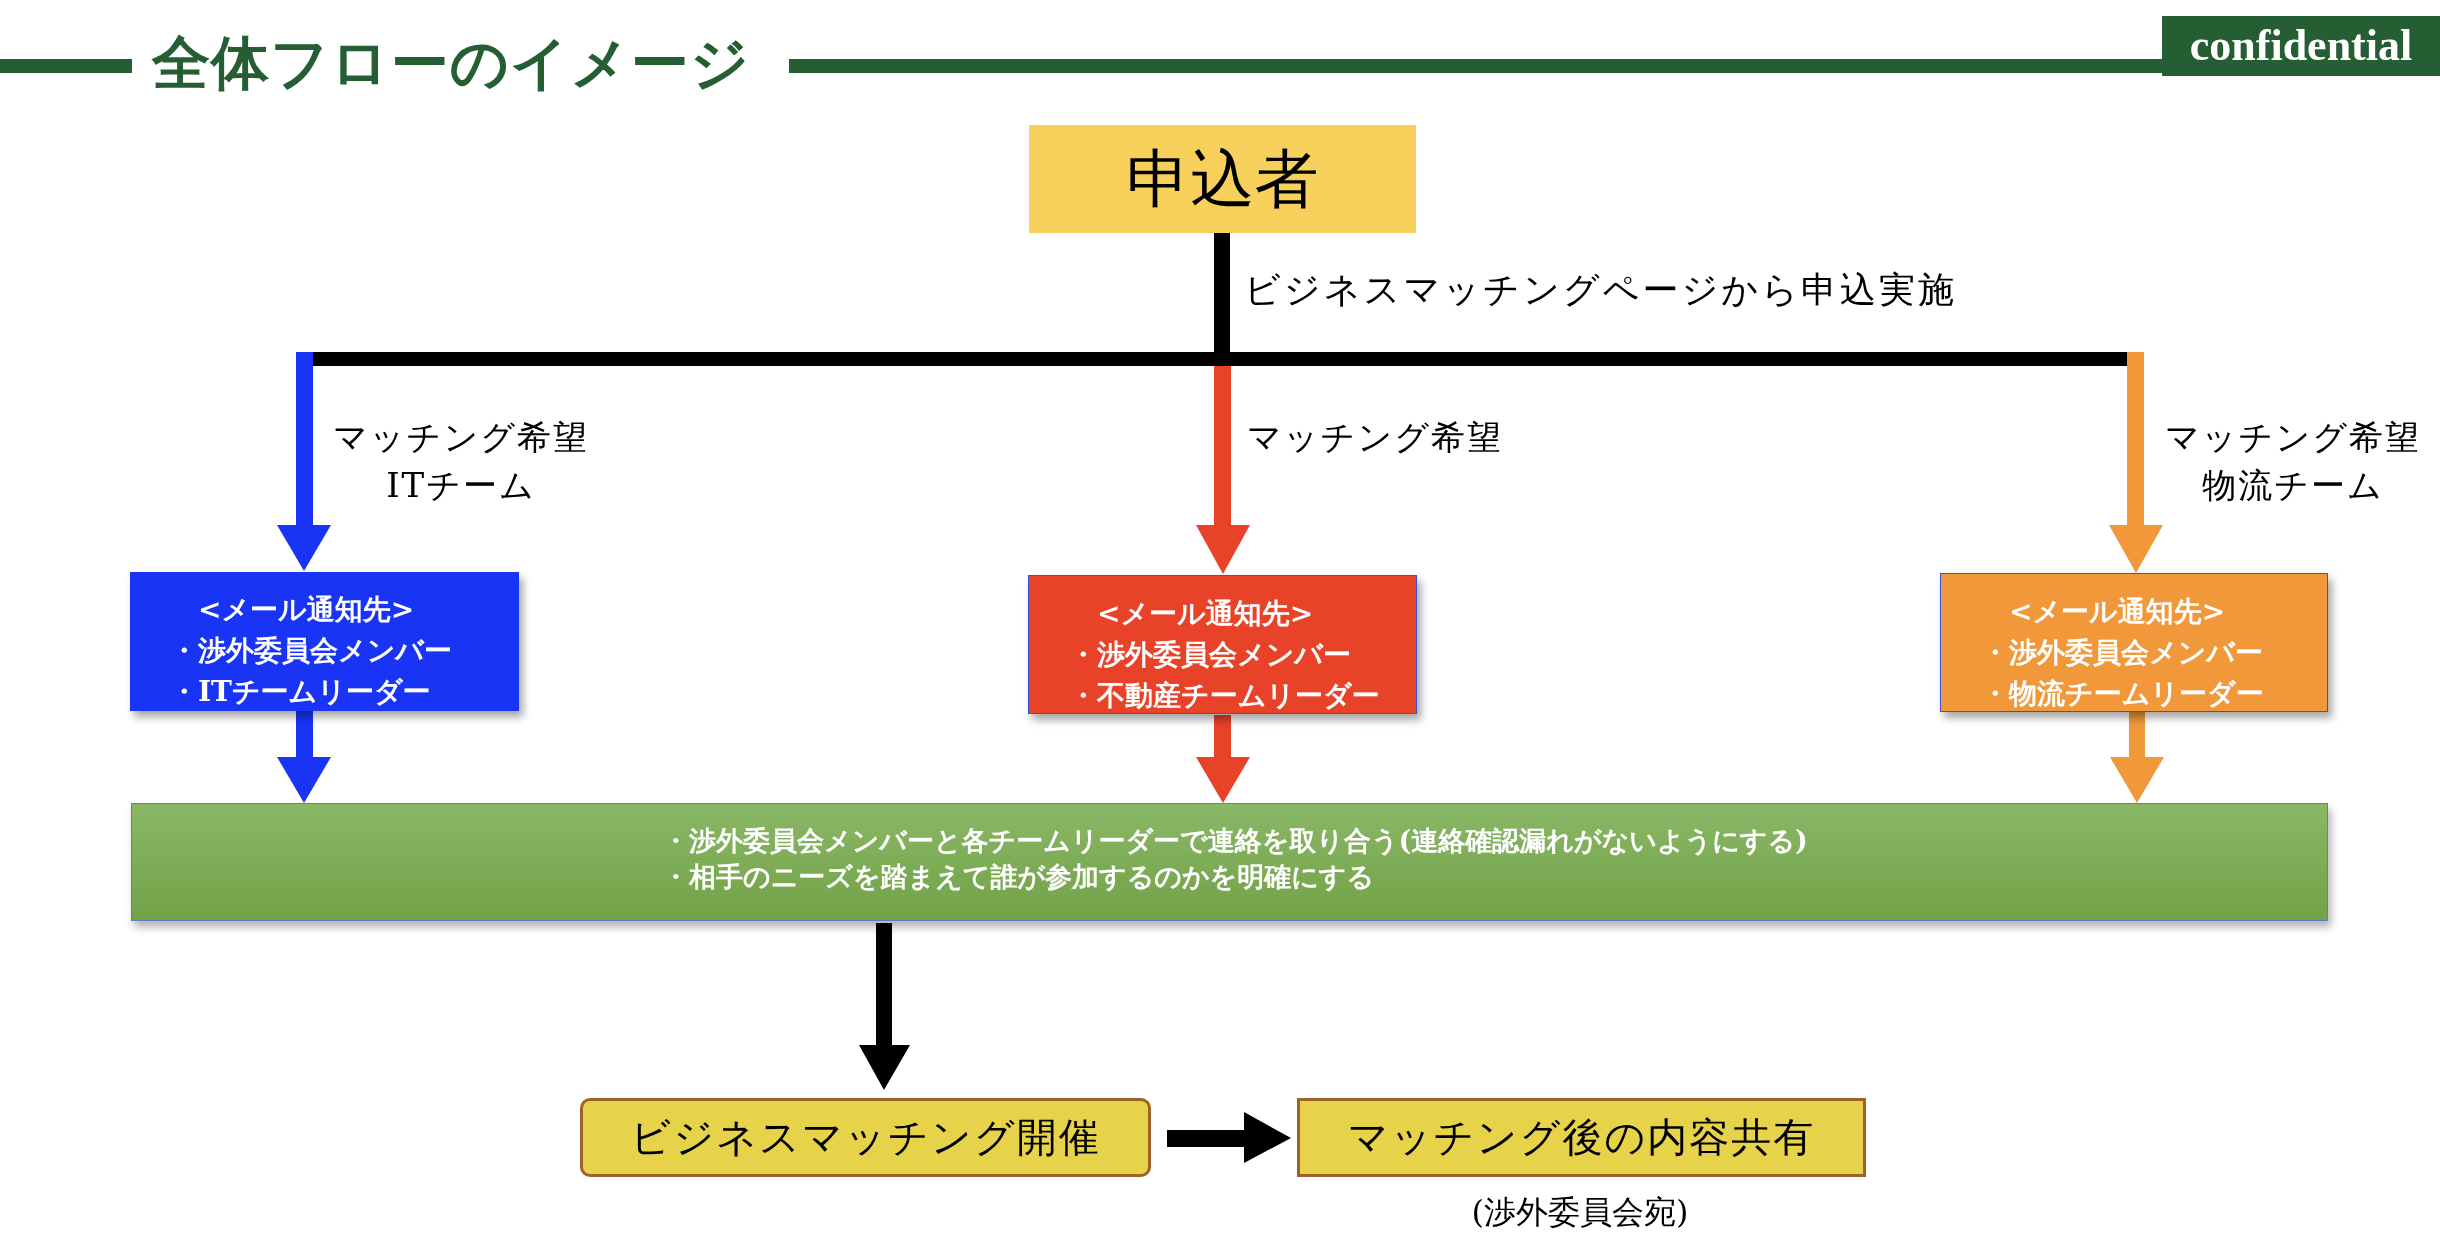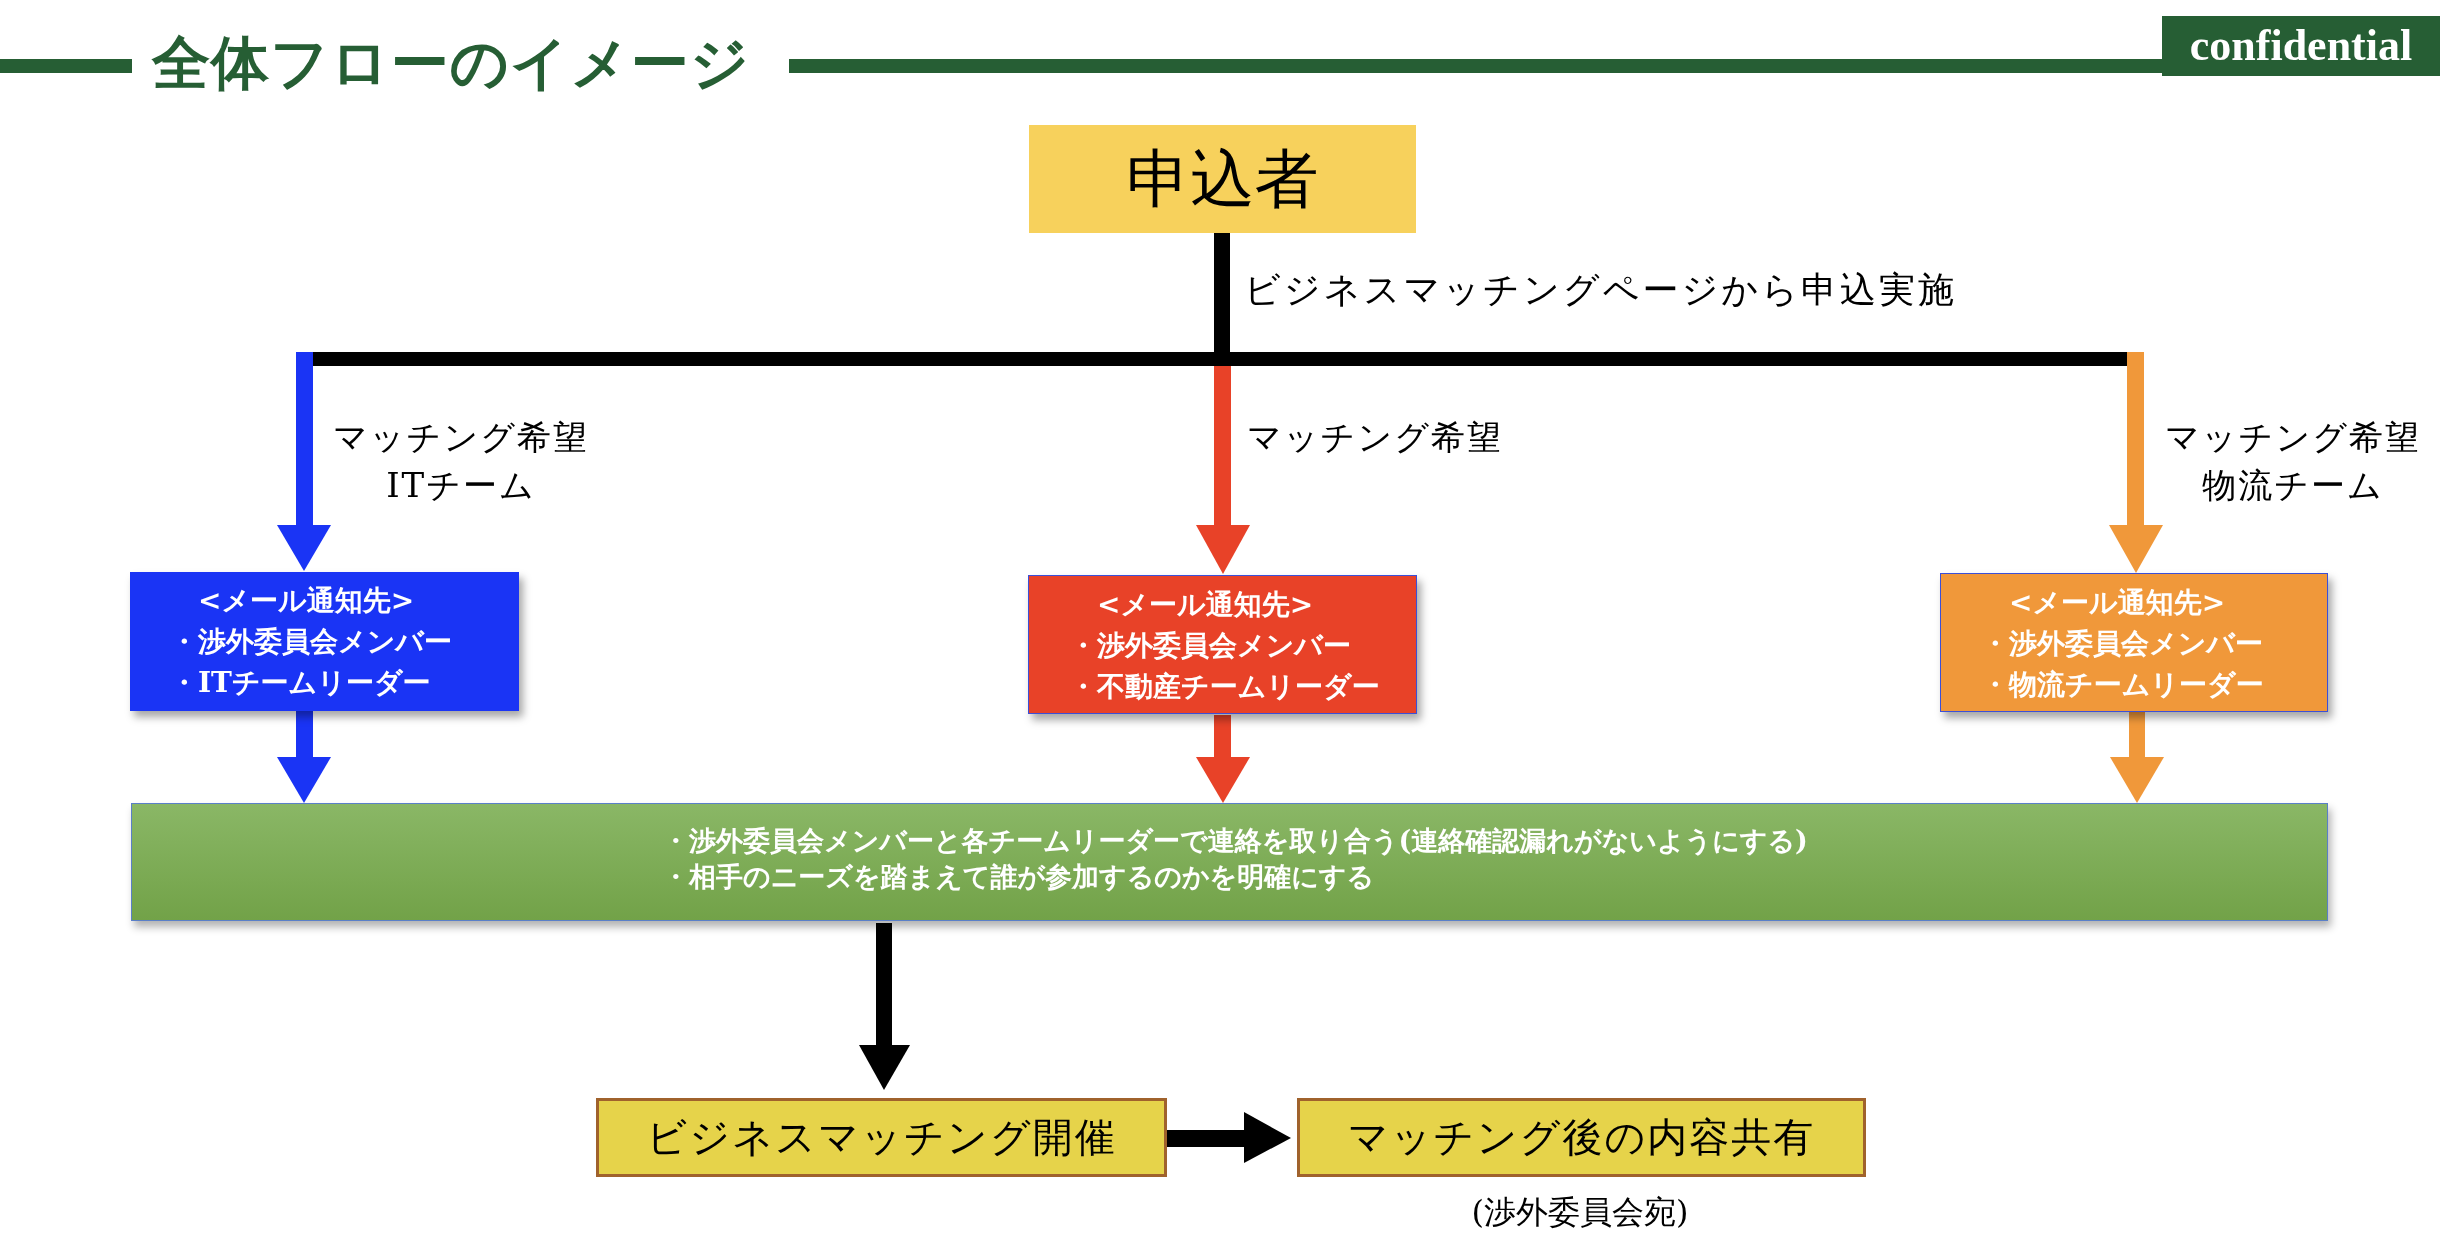--- a/index.html
+++ b/index.html
@@ -12,21 +12,21 @@
            color: #ffffff; font-family: "Liberation Serif", serif; font-weight: bold; font-size: 44px;
            line-height: 60px; text-align: center; margin-top: 16px; }
   .applicant { position: absolute; left: 1029px; top: 125px; width: 387px; height: 108px;
                background: #f7d15c; color: #000; font-size: 64px; line-height: 108px; text-align: center; }
   .conn-label { position: absolute; left: 1244px; top: 268px; font-size: 36px; line-height: 44px;
                 color: #000; white-space: nowrap; letter-spacing: 3px; }
   .team-label { position: absolute; width: 340px; text-align: center; font-size: 34px; line-height: 48px;
                 color: #000; white-space: nowrap; letter-spacing: 2px; }
   .notify-box { position: absolute; height: 139px; color: #fff; font-weight: bold; font-size: 28px;
                 line-height: 41px; box-shadow: 4px 6px 8px rgba(0,0,0,0.35); box-sizing: border-box;
-                padding-top: 8px; }
+                padding-top: 17px; }
   .notify-box .line { white-space: nowrap; }
   .notify-box .first { padding-left: 68px; }
   .notify-box .bullet { padding-left: 40px; }
   .green-box { position: absolute; left: 131px; top: 803px; width: 2197px; height: 118px;
                background: linear-gradient(#8ab766, #72a248); border: 1px solid #5a7fc8; box-sizing: border-box;
                box-shadow: 3px 6px 8px rgba(0,0,0,0.3); color: #fff; font-weight: bold; font-size: 27px; }
   .green-box .gline { position: absolute; left: 530px; white-space: nowrap; line-height: 36px; }
   .yellow-box { position: absolute; top: 1098px; height: 79px; background: #e6d34a; border: 3px solid #a0622c;
                 box-sizing: border-box; color: #000; font-size: 40px; line-height: 73px; text-align: center;
                 white-space: nowrap; letter-spacing: 2px; }
@@ -115,15 +115,15 @@
   <div class="line first">&lt;メール通知先&gt;</div>
   <div class="line bullet">・渉外委員会メンバー</div>
   <div class="line bullet">・物流チームリーダー</div>
 </div>
 
 <div class="green-box">
   <div class="gline" style="top:19px;">・渉外委員会メンバーと各チームリーダーで連絡を取り合う(連絡確認漏れがないようにする)</div>
   <div class="gline" style="top:55px;">・相手のニーズを踏まえて誰が参加するのかを明確にする</div>
 </div>
 
-<div class="yellow-box" style="left:596px;width:571px;">ビジネスマッチング開催</div>
+<div class="yellow-box" style="left:580px;width:571px;border-radius:10px;">ビジネスマッチング開催</div>
 <div class="yellow-box" style="left:1297px;width:569px;">マッチング後の内容共有</div>
 <div class="sub-note">(渉外委員会宛)</div>
 
 </body></html>

